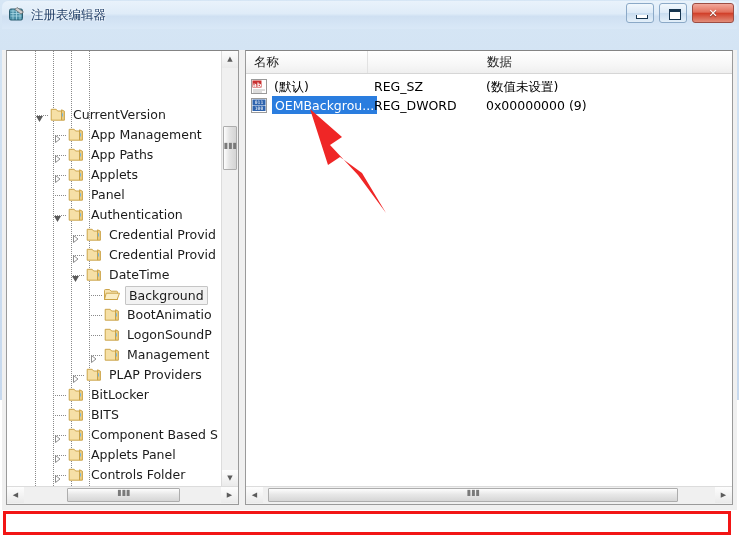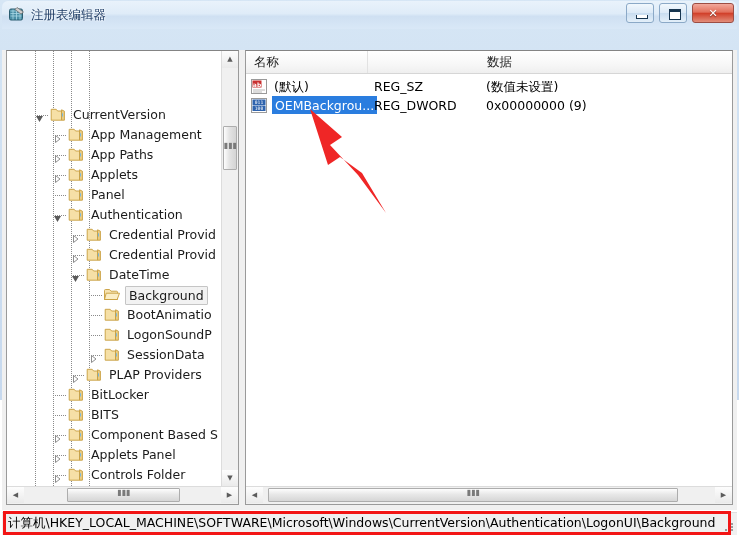--- a/index.html
+++ b/index.html
@@ -384,21 +384,21 @@
           <div class="tnode" style="left: 96px; top: 294px;">
             <div class="dotline-h" style="left: -14px; top: 10px; width: 13px;"></div>
             <span class="expander"><svg width="9" height="10" viewBox="0 0 9 10">
                 <path d="M2.5 1.5 L7 5 L2.5 8.5 Z" fill="none" stroke="#8d8d8d" stroke-width="1"></path>
               </svg></span>
             <span class="folder"><svg width="16" height="14" viewBox="0 0 16 14">
                 <path d="M1.2 1.3 H6.2 L7.6 3.0 H11.6 V12.2 H1.2 Z" fill="#f6e0a6" stroke="#c79d3c" stroke-width="0.9"></path>
                 <path d="M11.6 1.8 L14.4 3.2 V12.2 L11.6 12.2 Z" fill="#ecd08a" stroke="#c79d3c" stroke-width="0.9"></path>
                 <rect x="11.9" y="5.2" width="1.1" height="3.3" fill="#7fb8d8"></rect>
               </svg></span>
-            <span class="lbl">SessionData</span>
+            <span class="lbl">Management</span>
           </div>
           <div class="tnode" style="left: 78px; top: 314px;">
             <div class="dotline-h" style="left: -14px; top: 10px; width: 13px;"></div>
             <span class="expander"><svg width="9" height="10" viewBox="0 0 9 10">
                 <path d="M2.5 1.5 L7 5 L2.5 8.5 Z" fill="none" stroke="#8d8d8d" stroke-width="1"></path>
               </svg></span>
             <span class="folder"><svg width="16" height="14" viewBox="0 0 16 14">
                 <path d="M1.2 1.3 H6.2 L7.6 3.0 H11.6 V12.2 H1.2 Z" fill="#f6e0a6" stroke="#c79d3c" stroke-width="0.9"></path>
                 <path d="M11.6 1.8 L14.4 3.2 V12.2 L11.6 12.2 Z" fill="#ecd08a" stroke="#c79d3c" stroke-width="0.9"></path>
                 <rect x="11.9" y="5.2" width="1.1" height="3.3" fill="#7fb8d8"></rect>
@@ -529,30 +529,15 @@
       <div class="hsb">
         <div class="arrowbtn lf">◀</div>
         <div class="thumb" style="left:22px;width:410px;">
           <span class="grip">▮▮▮</span>
         </div>
         <div class="arrowbtn rt">▶</div>
       </div>
     </div>
   </div>
 
-  <div class="statusbar">
-    <div class="status-inner">计算机\HKEY_LOCAL_MACHINE\SOFTWARE\Microsoft\Windows\CurrentVersion\Authentication\LogonUI\Background</div>
-    <div class="grip">
-      <svg width="13" height="13" viewBox="0 0 13 13">
-        <g fill="#9b9b9b">
-          <rect x="9" y="2" width="2" height="2"></rect>
-            <rect x="6" y="5" width="2" height="2"></rect>
-          <rect x="9" y="5" width="2" height="2"></rect>
-            <rect x="3" y="8" width="2" height="2"></rect>
-          <rect x="6" y="8" width="2" height="2"></rect>
-            <rect x="9" y="8" width="2" height="2"></rect>
-        </g>
-      </svg>
-    </div>
-  </div>
 
   <div class="redbox" style="left:3px;top:511px;width:728px;height:24px;"></div>
 </div>
 
 </body></html>

